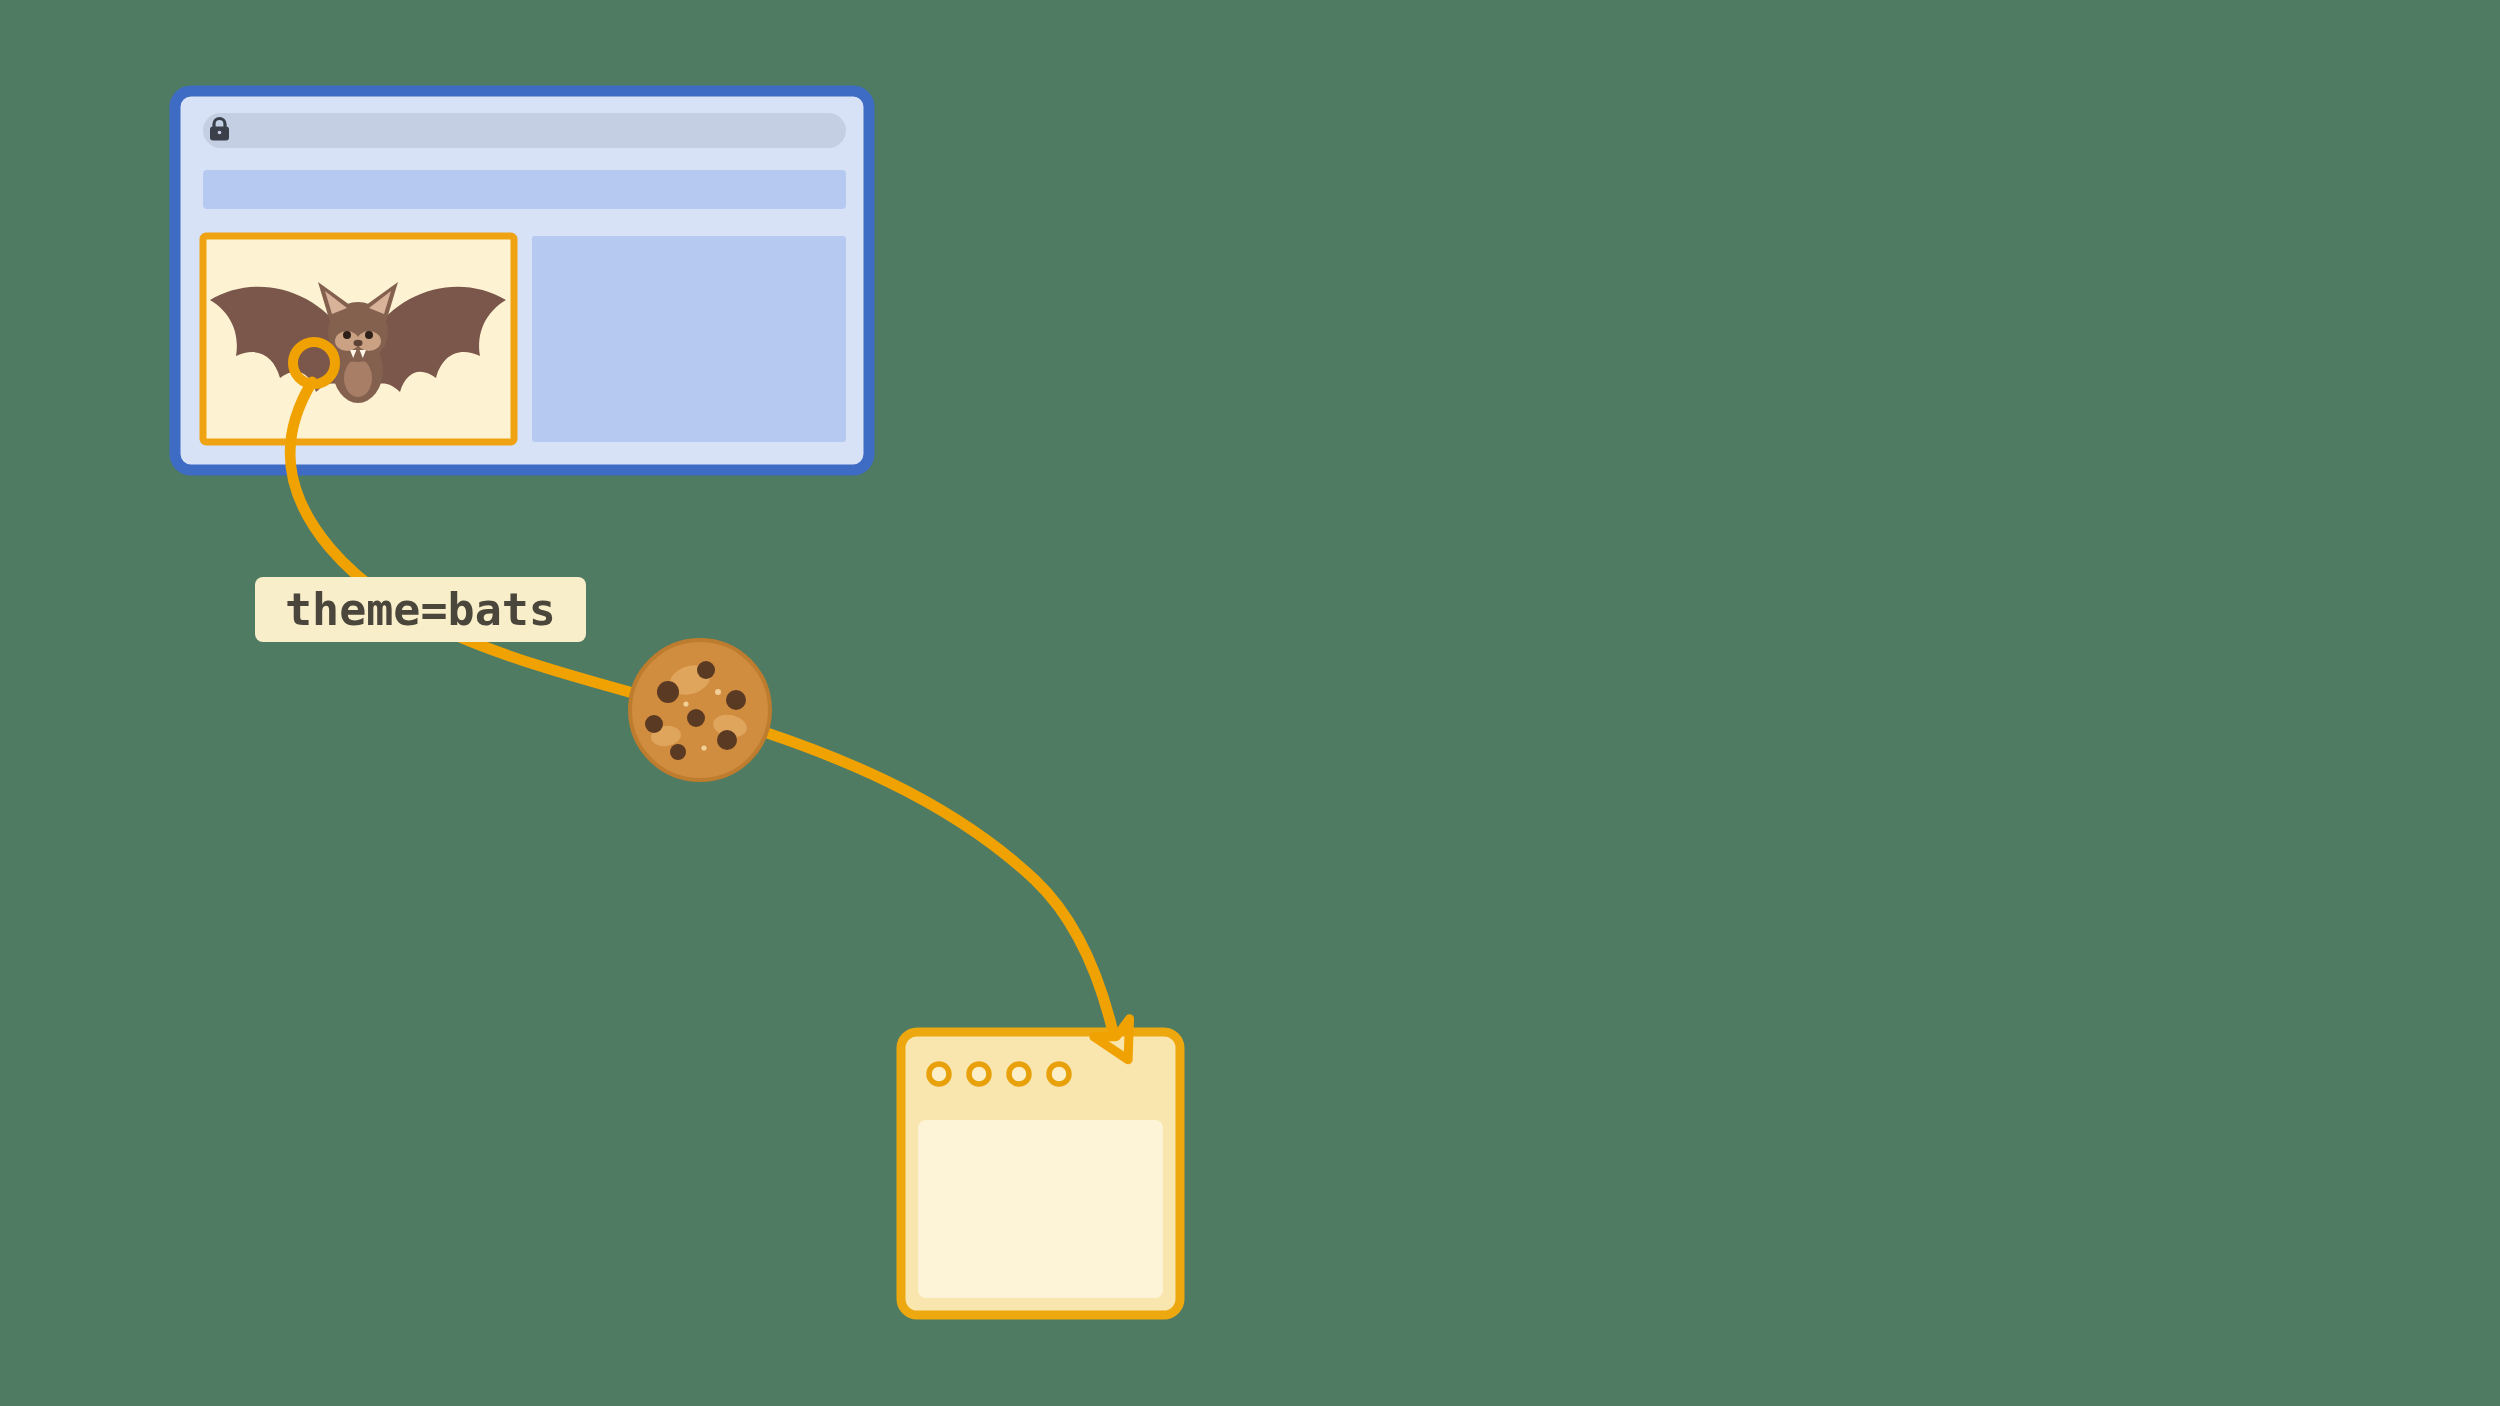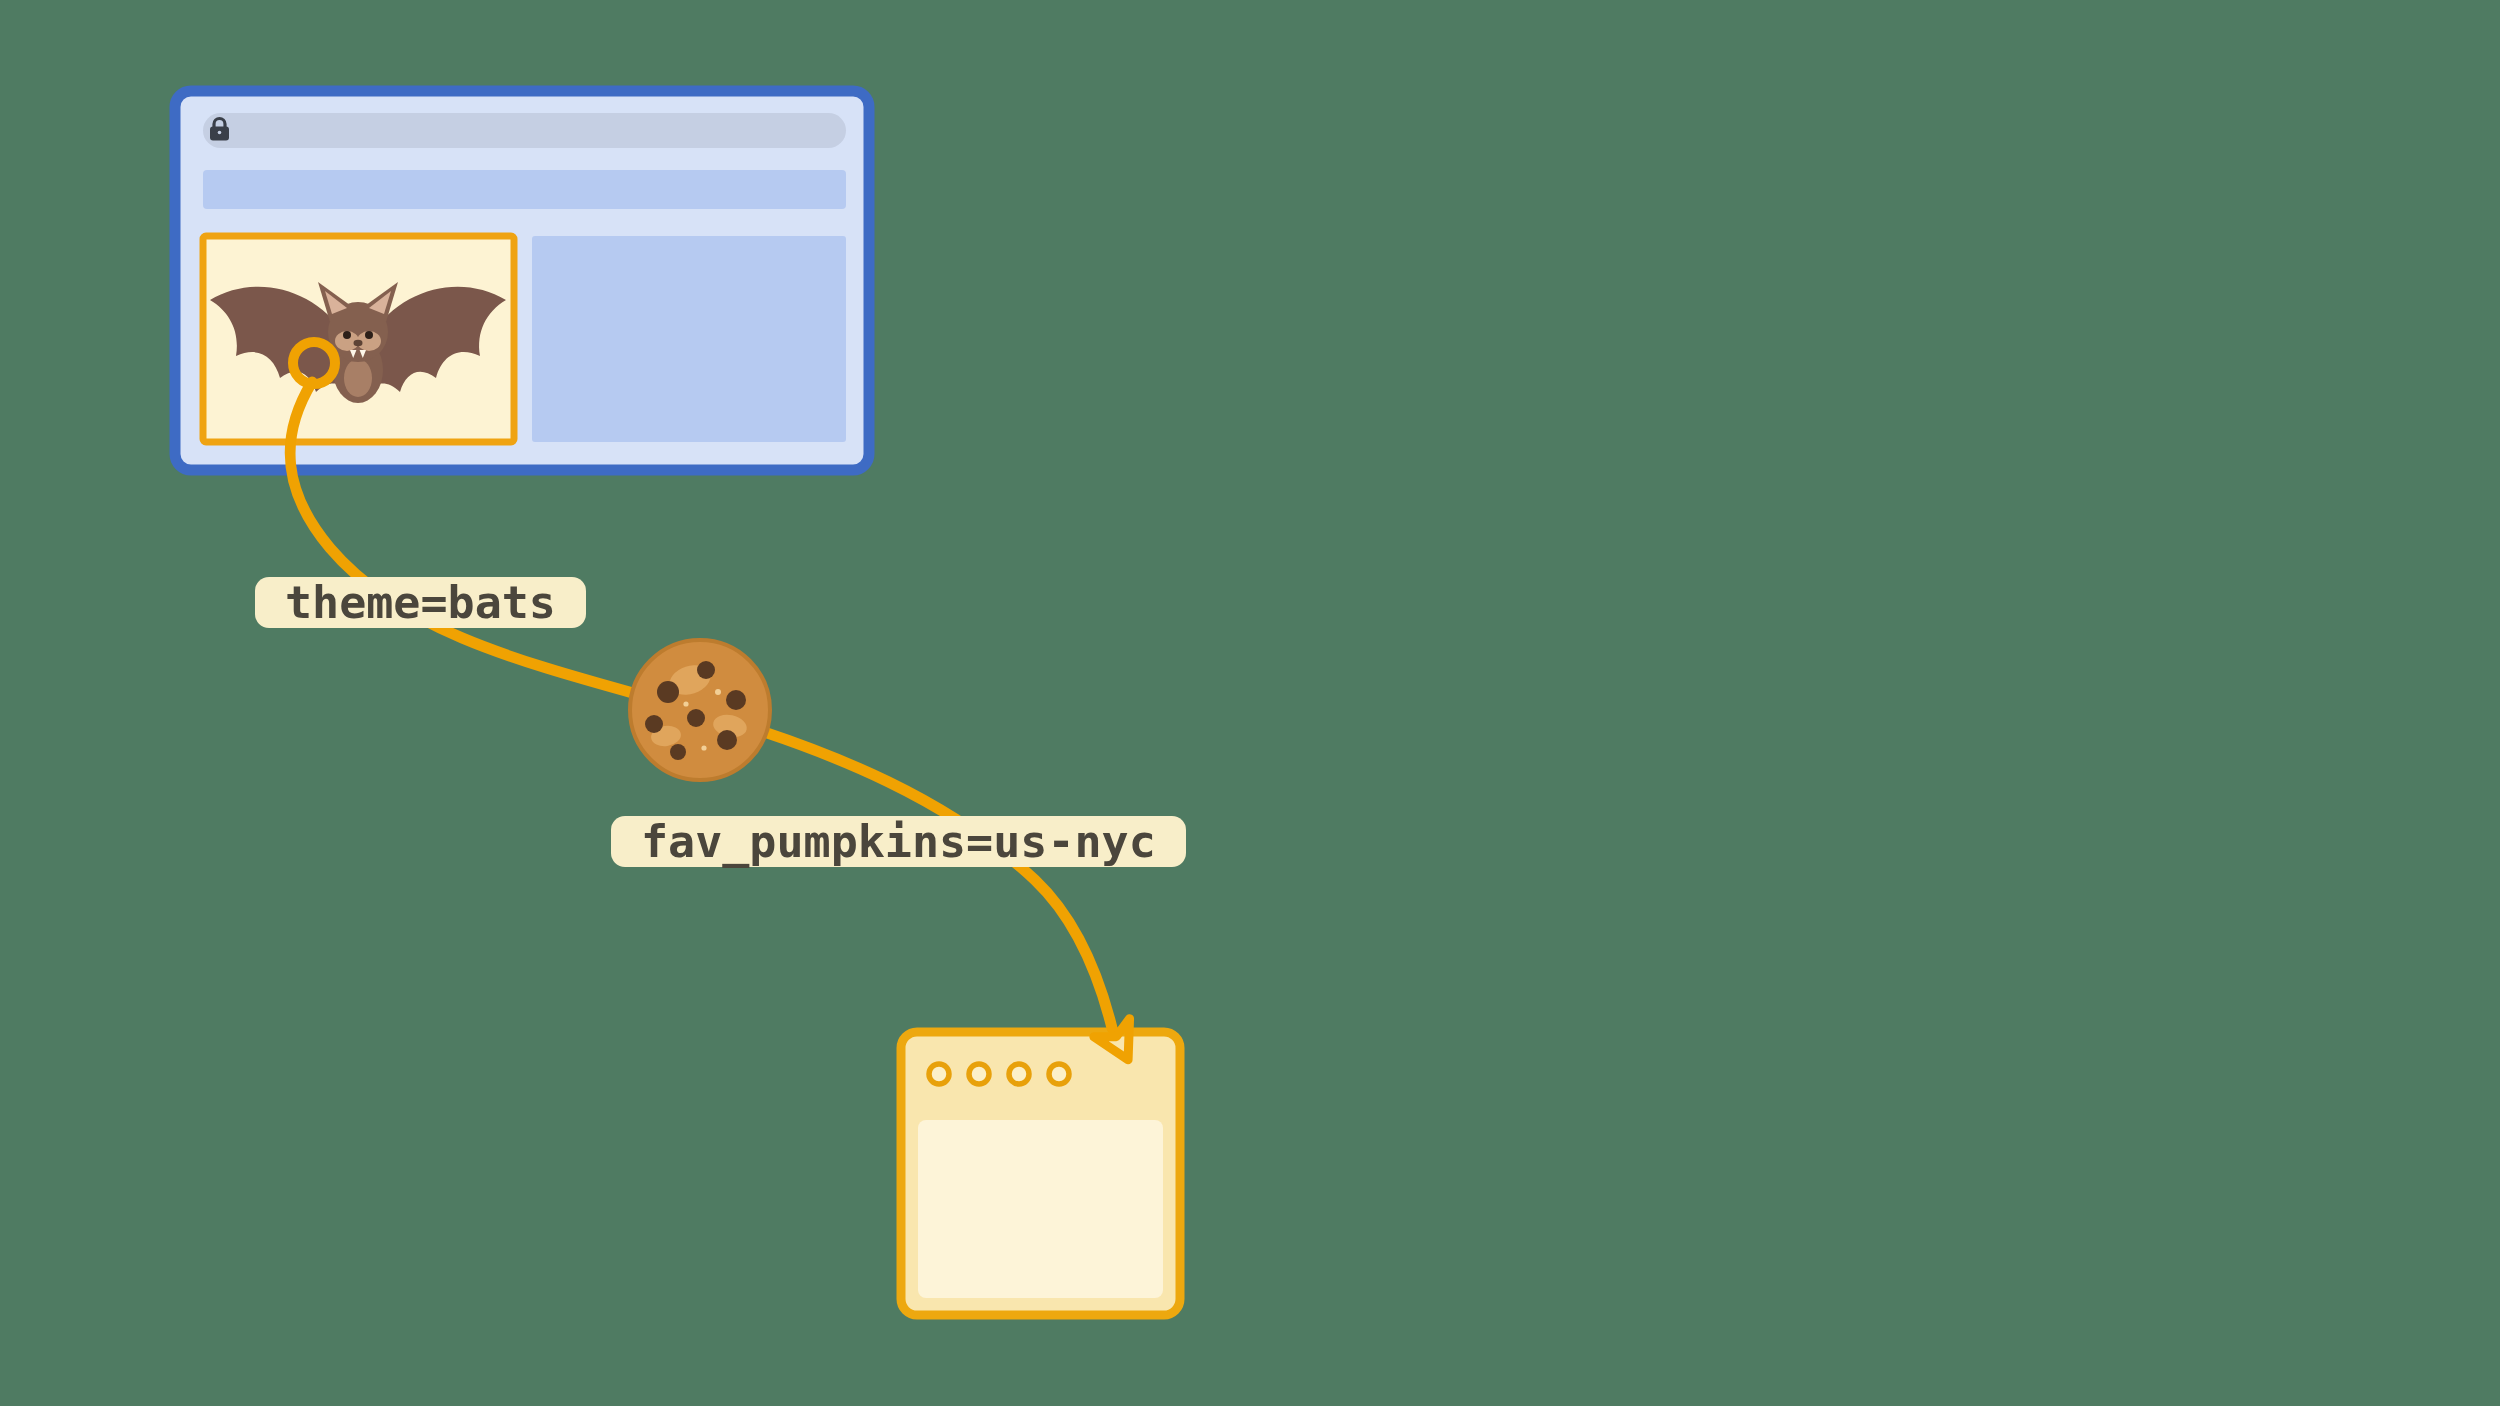--- a/index.html
+++ b/index.html
@@ -23,22 +23,22 @@
   .cookie-label {
     position: absolute;
     display: inline-block;
     white-space: nowrap;
     background: #f8eec9;
     color: #4b463c;
     font-family: "DejaVu Sans Mono", "Liberation Mono", monospace;
     font-weight: bold;
     font-size: 45px;
     line-height: 1.0;
-    padding: 3px 30px;
-    border-radius: 14px;
+    padding: 10px 30px;
+    border-radius: 8px;
     z-index: 5;
   }
   #label-theme { left: 255px; top: 577px; }
   #label-fav   { left: 611px; top: 816px; }
 </style>
 </head>
 <body>
 
 <div class="canvas">
 
@@ -130,15 +130,14 @@
       <circle cx="27" cy="30" r="10" fill="#5a3a22"></circle>
       <circle cx="-22" cy="42" r="8" fill="#5a3a22"></circle>
       <circle cx="18" cy="-18" r="3" fill="#f2cf96"></circle>
       <circle cx="-14" cy="-6" r="2.6" fill="#f2cf96"></circle>
       <circle cx="4" cy="38" r="2.6" fill="#f2cf96"></circle>
     </g>
   </svg>
 
   <div id="label-theme" class="cookie-label">theme=bats</div>
 
-  <div id="label-fav" class="cookie-label">fav_pumpkins=us-nyc</div>
 
 </div>
 
 </body></html>

